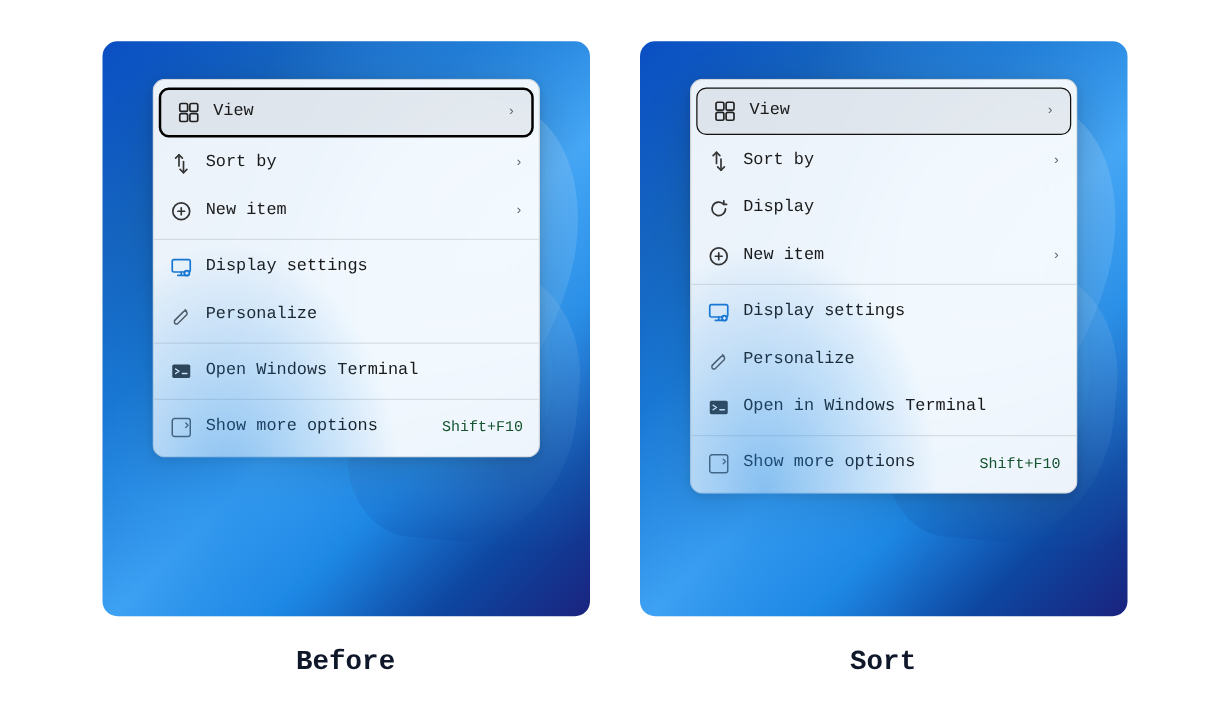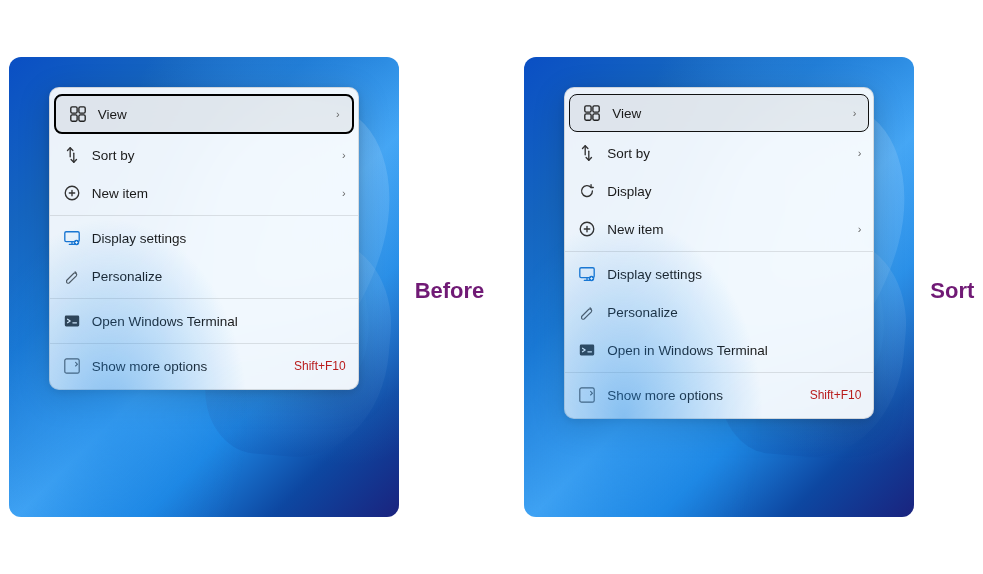--- a/index.html
+++ b/index.html
@@ -21,23 +21,24 @@
       flex-direction: row;
       align-items: flex-start;
       justify-content: center;
       gap: 40px;
       width: 100%;
       padding: 20px 30px;
     }
 
     .panel {
       display: flex;
-      flex-direction: row;
+      flex-direction: column;
       align-items: center;
       gap: 16px;
+      font-family: Liberation Mono, monospace;
     }
 
     .desktop-bg {
       width: 390px;
       height: 460px;
       border-radius: 12px;
       position: relative;
       overflow: hidden;
       background: linear-gradient(135deg, #0a4fc4 0%, #1565c0 20%, #1976d2 35%, #42a5f5 55%, #1e88e5 70%, #0d47a1 85%, #1a237e 100%);
     }
@@ -163,28 +164,28 @@
     }
 
     .menu-arrow {
       font-size: 11px;
       color: #666;
       margin-left: auto;
     }
 
     .menu-shortcut {
       font-size: 12px;
-      color: #b91c1c;
+      color: #14532d;
       margin-left: auto;
     }
 
     .label-below {
       font-size: 22px;
       font-weight: 800;
-      color: #701a75;
+      color: #0f172a;
       margin-top: 8px;
       letter-spacing: 0;
     }
 
     
     .icon-view svg,
     .icon-sort svg,
     .icon-newitem svg,
     .icon-display svg,
     .icon-personalize svg,

